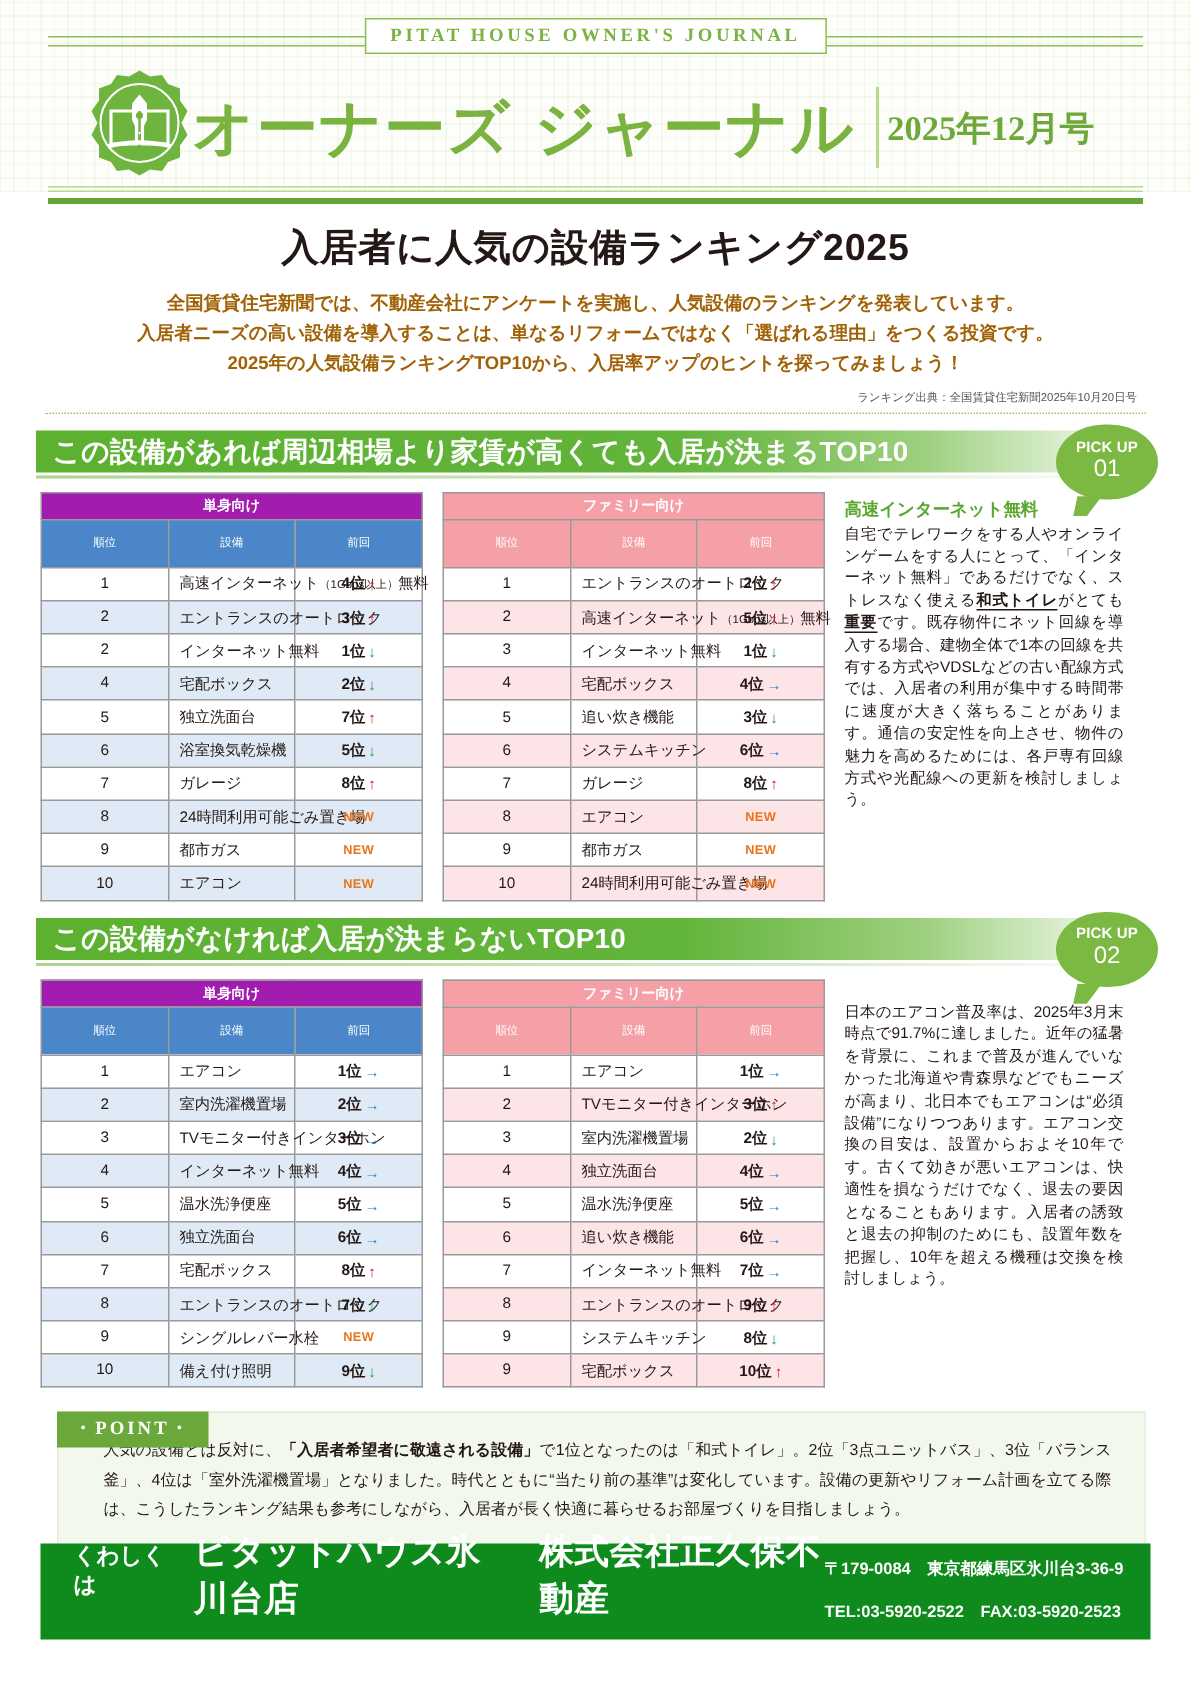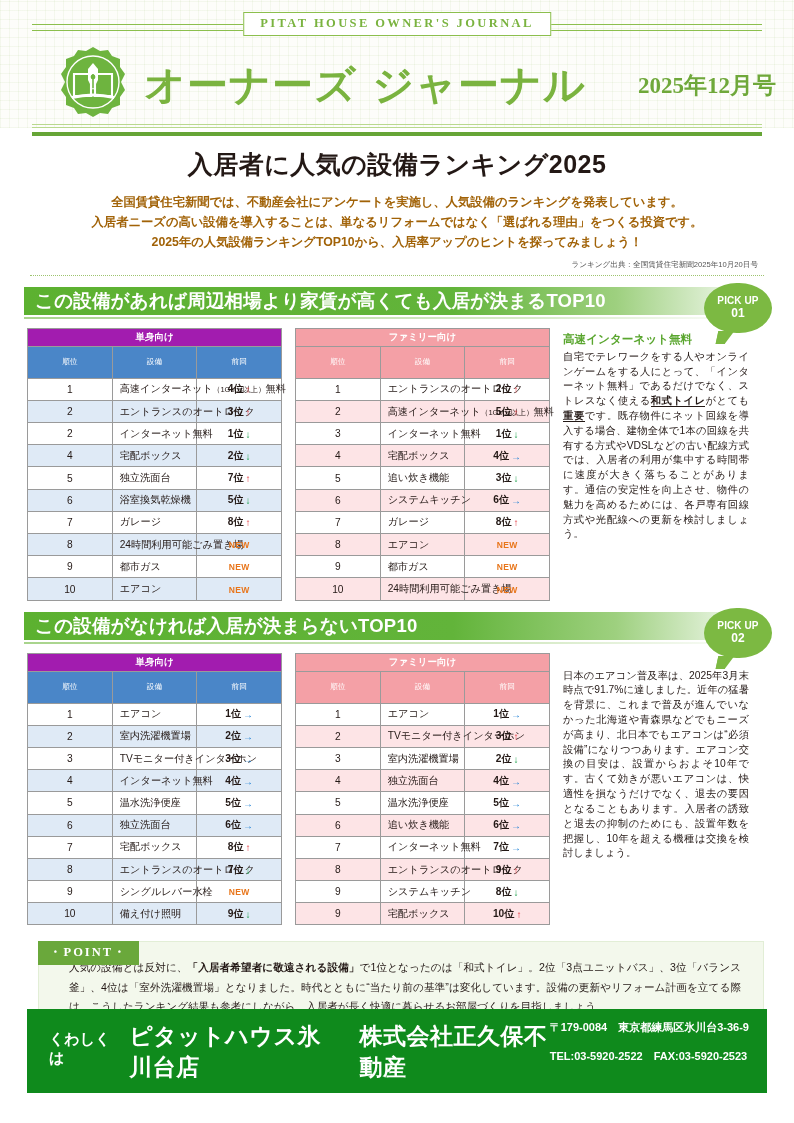--- a/index.html
+++ b/index.html
@@ -33,21 +33,21 @@
   .journal-tag {
     position: absolute; top: 12px; left: 50%; transform: translateX(-50%);
     border: 1.6px solid #8cbf4d; background: #fff;
     padding: 3px 16px 4px;
     font-family: "Liberation Serif", "DejaVu Serif", serif;
     font-size: 12.5px; font-weight: 700; letter-spacing: 2.4px;
     color: #7ab33f; white-space: nowrap;
   }
   .mast-row {
     position: absolute; top: 44px; left: 58px; right: 40px;
-    display: flex; align-items: center; gap: 16px;
+    display: flex; align-items: center; 
   }
   .emblem { width: 70px; height: 82px; flex: none; }
   .mast-title {
     font-family: "DejaVu Sans", sans-serif;
     font-size: 41px; font-weight: 700; color: #7ab33f;
     letter-spacing: 1px; line-height: 1; white-space: nowrap;
   }
   .mast-divider { width: 1.5px; height: 54px; background: #b9d98e; margin: 0 6px 0 14px; }
   .mast-issue {
     font-family: "Liberation Serif", "DejaVu Serif", serif;
@@ -88,21 +88,21 @@
     display: flex; flex-direction: column; justify-content: center;
     line-height: 1.05;
   }
   .pickup:after {
     content: ""; position: absolute; left: 13px; bottom: -11px;
     border-left: 9px solid #7cb942; border-right: 7px solid transparent;
     border-top: 13px solid #7cb942; border-bottom: 0;
     transform: skewX(-12deg);
   }
   .pickup .pu-label { font-size: 10px; font-weight: 700; letter-spacing: .1px; }
-  .pickup .pu-num { font-size: 12px; font-weight: 700; margin-top: 1px; }
+  .pickup .pu-num { font-size: 16px; font-weight: 400; margin-top: 1px; }
 
   
   .content-row { display: flex; gap: 13px; padding: 9px 22px 0 27px; align-items: flex-start; }
 
   table.rank { border-collapse: collapse; width: 255px; table-layout: fixed; }
   table.rank td, table.rank th { border: 1px solid #9a9a9a; padding: 0; }
   .tbl-title { height: 18px; font-size: 9.5px; font-weight: 700; color: #fff; text-align: center; }
   .colhead th { height: 32px; font-size: 7.7px; font-weight: 400; color: #fff; text-align: center; }
   .rank tbody td { height: 22.2px; font-size: 10.2px; color: #231815; }
   .c-rank { width: 34px; text-align: center; font-size: 11px; }
@@ -146,21 +146,21 @@
     margin-top: 13px; background: #f3f8ec; border: 1px solid #e2eed6;
     padding: 16px 22px 16px 30px;
   }
   .point-box p { font-size: 10.6px; line-height: 1.82; color: #231815; text-align: justify; }
   .point-box b { font-weight: 700; }
 
   
   .footer {
     position: absolute; left: 27px; right: 27px; bottom: 30px;
     background: #0f8a1c; color: #fff;
-    display: flex; align-items: flex-start; padding: 12px 18px 12px 22px; height: 84px;
+    display: flex; align-items: flex-end; padding: 12px 18px 12px 22px; height: 64px;
   }
   .f-left { display: flex; align-items: baseline; gap: 18px; flex: 1; }
   .f-kuwashiku { font-size: 15px; font-weight: 700; }
   .f-shop { font-size: 23px; font-weight: 700; letter-spacing: .5px; }
   .f-company { font-size: 23px; font-weight: 700; letter-spacing: .5px; }
   .f-right { text-align: left; line-height: 1.1; }
   .f-addr { font-size: 11px; font-weight: 700; white-space: nowrap; }
   .f-tel { font-size: 11px; font-weight: 700; white-space: nowrap; margin-top: 17px; }
 </style>
 </head>

